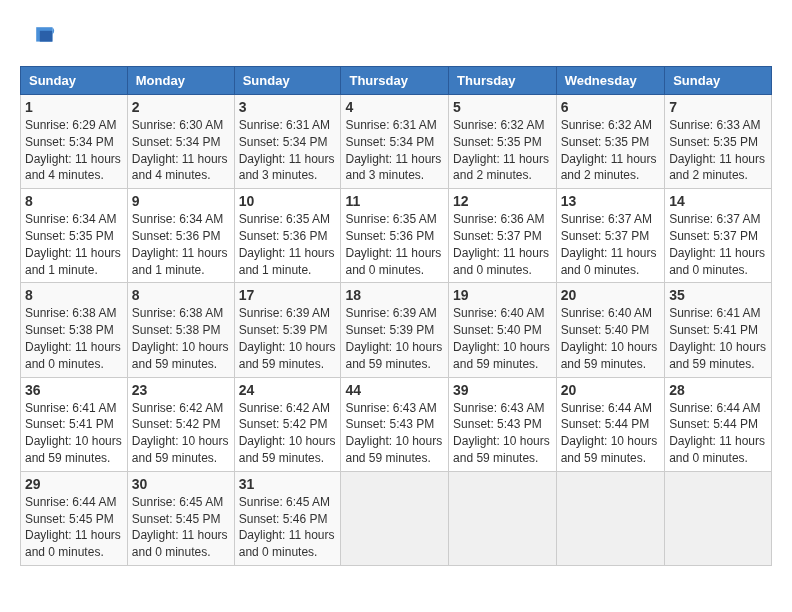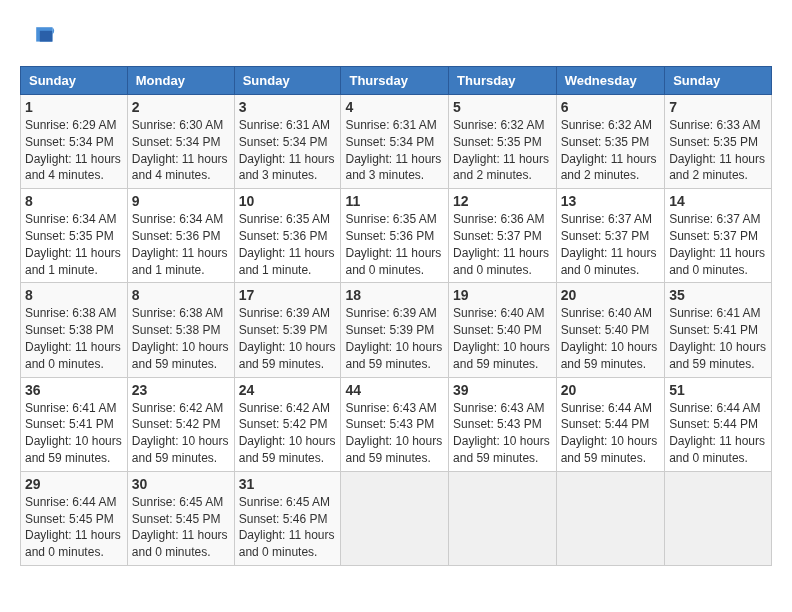--- a/index.html
+++ b/index.html
@@ -178,21 +178,21 @@
         <td><span class="day-num">23</span>
 <span class="day-info">Sunrise: 6:42 AM<br>Sunset: 5:42 PM<br>Daylight: 10 hours and 59 minutes.</span></td>
         <td><span class="day-num">24</span>
 <span class="day-info">Sunrise: 6:42 AM<br>Sunset: 5:42 PM<br>Daylight: 10 hours and 59 minutes.</span></td>
         <td><span class="day-num">44</span>
 <span class="day-info">Sunrise: 6:43 AM<br>Sunset: 5:43 PM<br>Daylight: 10 hours and 59 minutes.</span></td>
         <td><span class="day-num">39</span>
 <span class="day-info">Sunrise: 6:43 AM<br>Sunset: 5:43 PM<br>Daylight: 10 hours and 59 minutes.</span></td>
         <td><span class="day-num">20</span>
 <span class="day-info">Sunrise: 6:44 AM<br>Sunset: 5:44 PM<br>Daylight: 10 hours and 59 minutes.</span></td>
-        <td><span class="day-num">51</span>
+        <td><span class="day-num">28</span>
 <span class="day-info">Sunrise: 6:44 AM<br>Sunset: 5:44 PM<br>Daylight: 11 hours and 0 minutes.</span></td>
       </tr>
       <tr>
         <td><span class="day-num">29</span>
 <span class="day-info">Sunrise: 6:44 AM<br>Sunset: 5:45 PM<br>Daylight: 11 hours and 0 minutes.</span></td>
         <td><span class="day-num">30</span>
 <span class="day-info">Sunrise: 6:45 AM<br>Sunset: 5:45 PM<br>Daylight: 11 hours and 0 minutes.</span></td>
         <td><span class="day-num">31</span>
 <span class="day-info">Sunrise: 6:45 AM<br>Sunset: 5:46 PM<br>Daylight: 11 hours and 0 minutes.</span></td>
         <td class="empty"></td>

